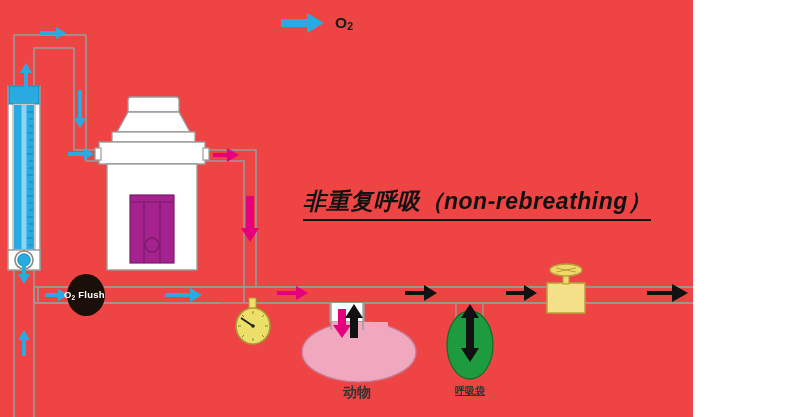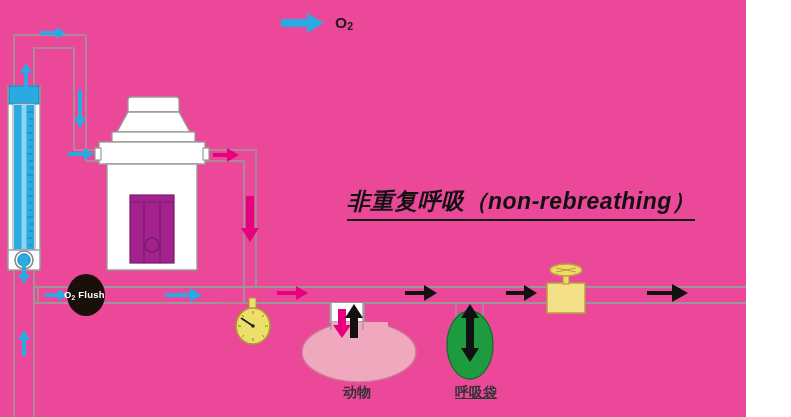--- a/index.html
+++ b/index.html
@@ -6,23 +6,23 @@
   html, body {
     margin: 0;
     padding: 0;
     background: #ffffff;
   }
   body {
     font-family: "Liberation Sans", "DejaVu Sans", sans-serif;
   }
   #stage {
     position: relative;
-    width: 746px;
+    width: 693px;
     height: 417px;
-    background: #ec4899;
+    background: #ef4444;
     overflow: hidden;
     text-align: right;
   }
   #svgroot {
     position: absolute;
     left: 0;
     top: 0;
     width: 791px;
     height: 417px;
   }
@@ -62,21 +62,20 @@
     left: 303px;
     top: 186px;
     font-size: 23px;
     font-weight: 700;
     font-style: italic;
     color: #111111;
     border-bottom: 2.2px solid #111111;
     padding-bottom: 2px;
     white-space: nowrap;
     letter-spacing: 0.5px;
-    margin-left: 44px;
   }
   .cn-label {
     position: absolute;
     font-size: 14px;
     color: #333333;
     font-weight: 600;
     white-space: nowrap;
   }
   .flush-label {
     position: absolute;
@@ -301,17 +300,17 @@
       <span class="legend-label">O<sub>2</sub></span>
     </div>
   </div>
 
   <div class="title">非重复呼吸（non-rebreathing）</div>
 
   <div class="flush-label" style="left:64px; top:289px;">O<sub>2</sub> Flush</div>
 
   <div class="cn-label" style="left:343px; top:384px;">动物</div>
 
-  <div class="cn-label" style="left:455px; top:384px; font-size:14px;text-decoration:underline;">呼吸袋</div>
+  <div class="cn-label" style="left:455px; top:384px; font-size:10px;text-decoration:underline;">呼吸袋</div>
 
   <div class="cn-label" style="left:751px; top:289px; font-size:12px;margin-left:27px;">废气</div>
 
 </div>
 
 </body></html>

